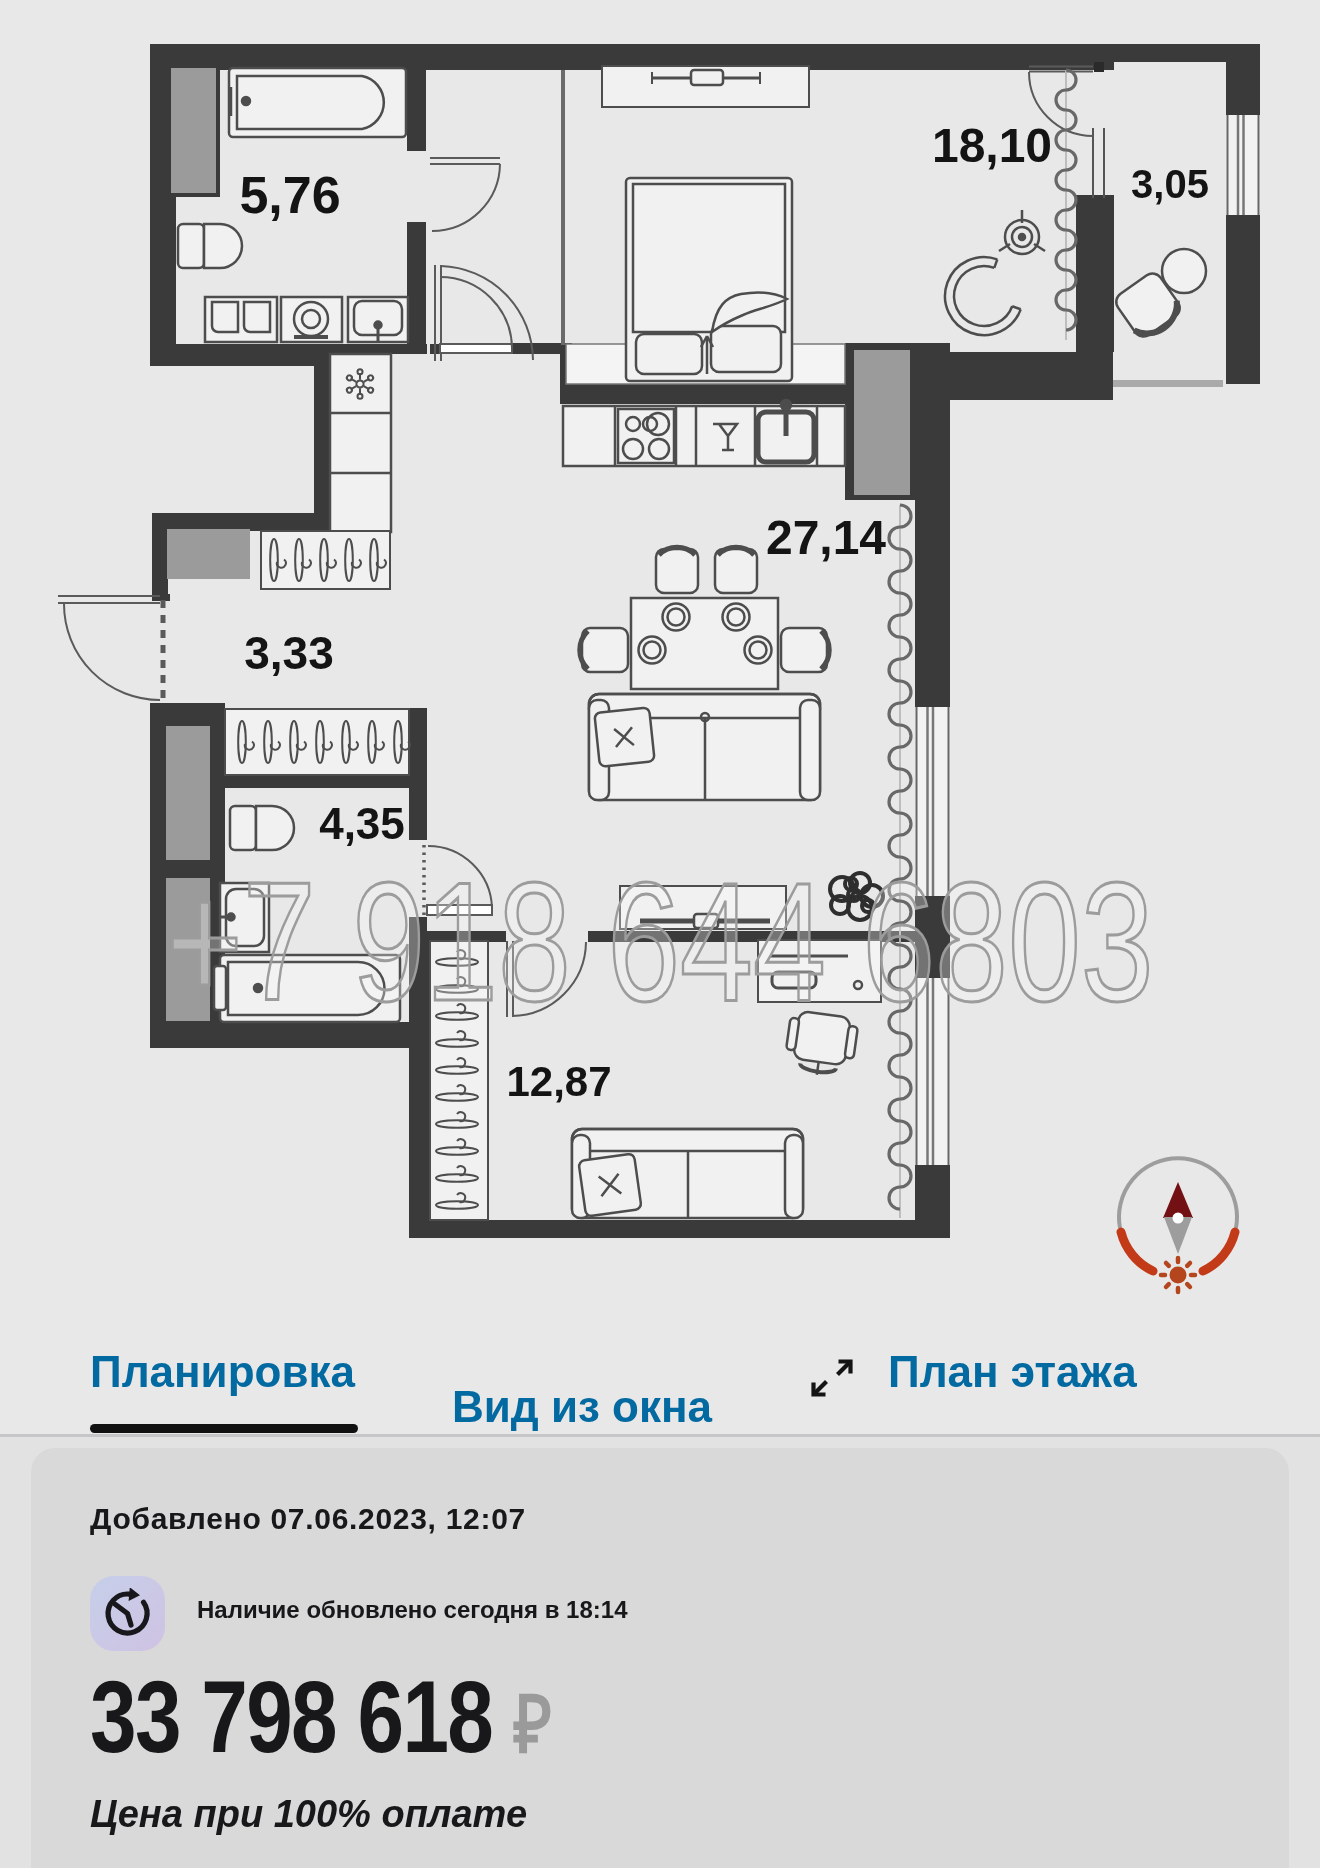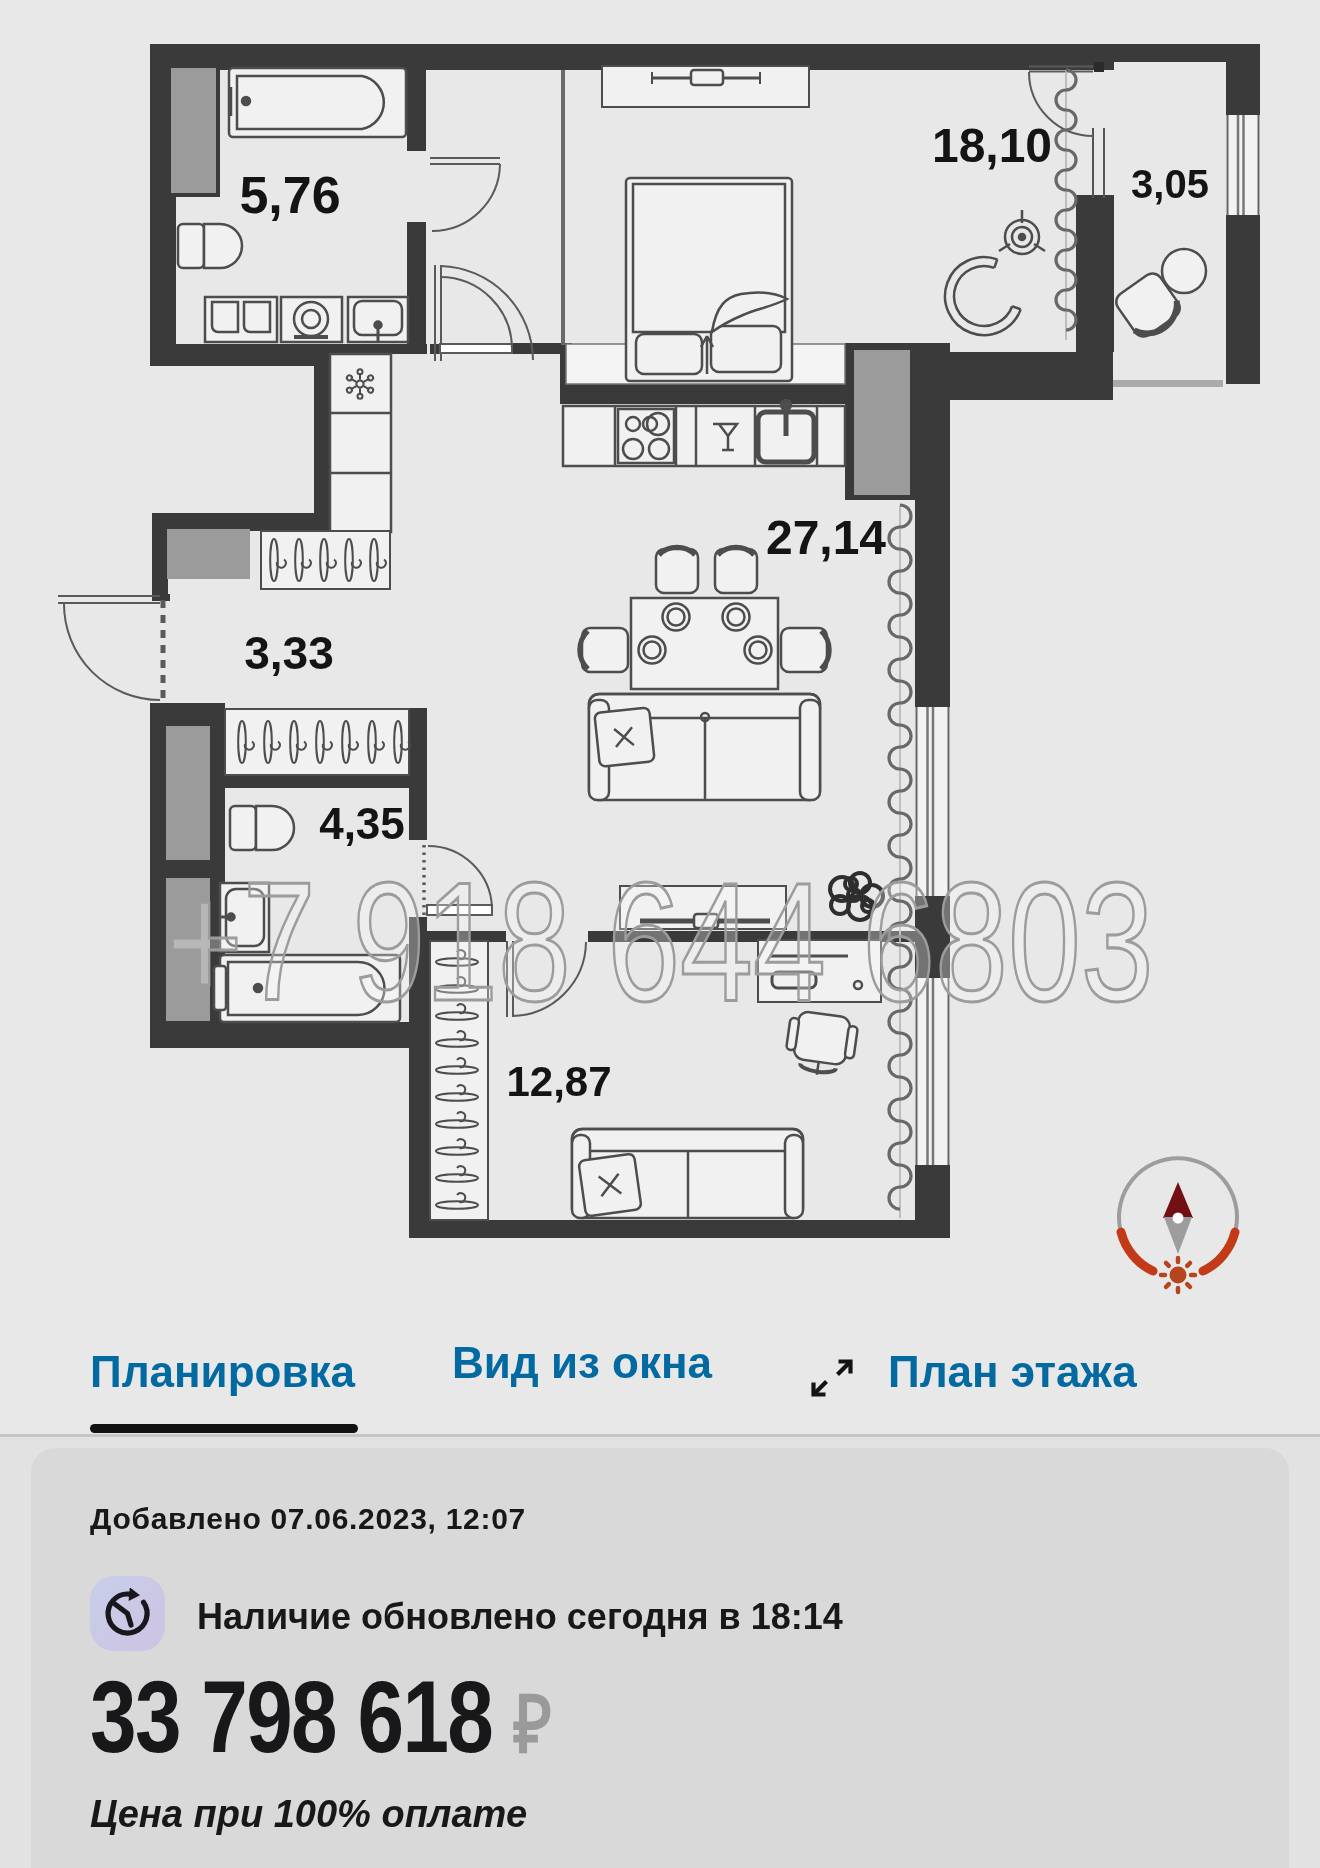--- a/index.html
+++ b/index.html
@@ -406,21 +406,21 @@
       <line x1="9.2" y1="9.2" x2="12" y2="12"></line>
     </g>
   </g>
 
   <g transform="translate(660,1000) scale(0.78,1)">
     <text x="0" y="0" font-size="168" font-family="Liberation Sans, sans-serif" text-anchor="middle" fill="rgba(250,250,250,0.30)" stroke="#9c9c9c" stroke-width="3" letter-spacing="0">+7 918 644 6803</text>
   </g>
 </svg>
 
 <div class="tab" style="left:90px;top:1347px;">Планировка</div>
-<div class="tab" style="left:452px;top:1338px;text-align:center;">Вид из окна</div>
+<div class="tab" style="left:452px;top:1382px;text-align:center;">Вид из окна</div>
 <div class="tab" style="left:888px;top:1347px;">План этажа</div>
 <svg style="position:absolute;left:808px;top:1354px" width="48" height="48" viewBox="0 0 48 48">
   <g stroke="#141414" stroke-width="4.2" fill="none">
     <path d="M 30.5 7.5 L 42.5 7.5 L 42.5 19.5"></path>
     <path d="M 41 9 L 29.5 20.5"></path>
     <path d="M 17.5 40.5 L 5.5 40.5 L 5.5 28.5"></path>
     <path d="M 7 39 L 18.5 27.5"></path>
   </g>
 </svg>
 <div id="underline"></div>
@@ -429,16 +429,16 @@
 <div id="card">
   <div class="ct" style="left:59px;top:54px;font-size:30px;letter-spacing:0.7px;">Добавлено 07.06.2023, 12:07</div>
   <div style="position:absolute;left:59px;top:128px;width:75px;height:75px;border-radius:24px;background:linear-gradient(135deg,#c6cfe9,#cfc2e3);"></div>
   <svg style="position:absolute;left:71px;top:140px;" width="51" height="51" viewBox="0 0 51 51">
     <g transform="translate(25.5,25.5)">
       <path d="M 16.0 -11.2 A 19.5 19.5 0 1 1 1.7 -19.4" fill="none" stroke="#17171c" stroke-width="5.2" stroke-linecap="round"></path>
       <path d="M 12.5 -18.3 L 1.1 -12.4 L 2.3 -26.2 Z" fill="#17171c" stroke="none"></path>
       <path d="M -12 -9 L 0 0 L 3.5 11.5" fill="none" stroke="#17171c" stroke-width="5.2" stroke-linecap="round" stroke-linejoin="round"></path>
     </g>
   </svg>
-  <div class="ct" style="left:166px;top:148px;font-size:36px;">Наличие обновлено сегодня в 18:14</div>
+  <div class="ct" style="left:166px;top:148px;font-size:24px;">Наличие обновлено сегодня в 18:14</div>
   <div class="ct" style="left:59px;top:211px;font-size:102px;letter-spacing:-2px;transform:scaleX(0.82);transform-origin:0 0;white-space:nowrap;">33 798 618 <span style="color:#9a9a9a;font-size:80px;">₽</span></div>
   <div class="ct" style="left:59px;top:345px;font-size:38px;font-style:italic;">Цена при 100% оплате</div>
 </div>
 
 </body></html>

